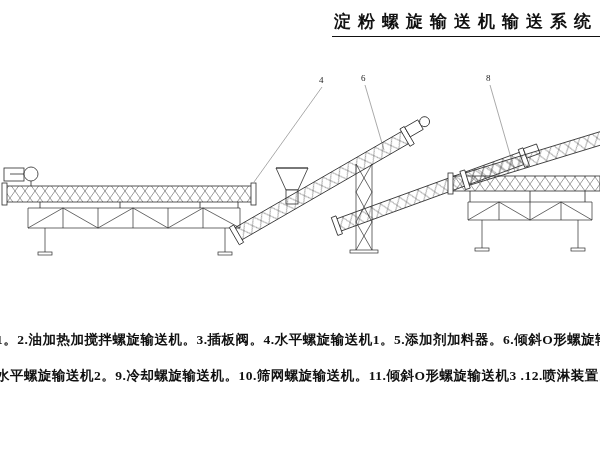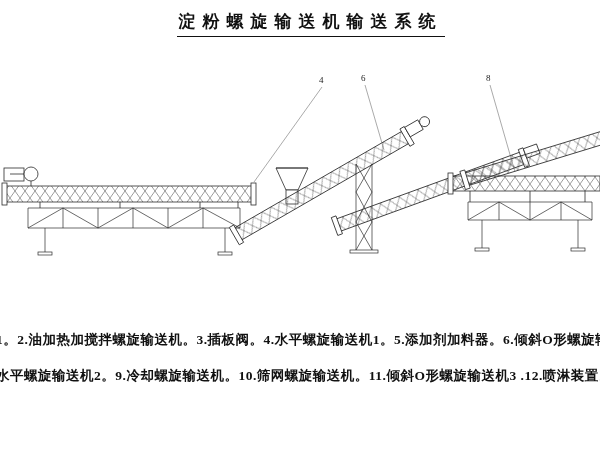--- a/index.html
+++ b/index.html
@@ -8,21 +8,21 @@
     width:600px;height:450px;
     margin:0 auto;
     background:#ffffff;
     overflow:hidden;
     font-family:"Liberation Serif", serif;
     color:#111;
   }
   .title{
     position:absolute;
     top:10px;left:0;right:0;
-    text-align:center;
+    text-align:right;
     font-size:17px;
     font-weight:bold;
     letter-spacing:7px;
     margin-left:21px;
   }
   .title span{
     display:inline-block;
     border-bottom:1.5px solid #111;
     padding:0 2px 3px 2px;
   }

